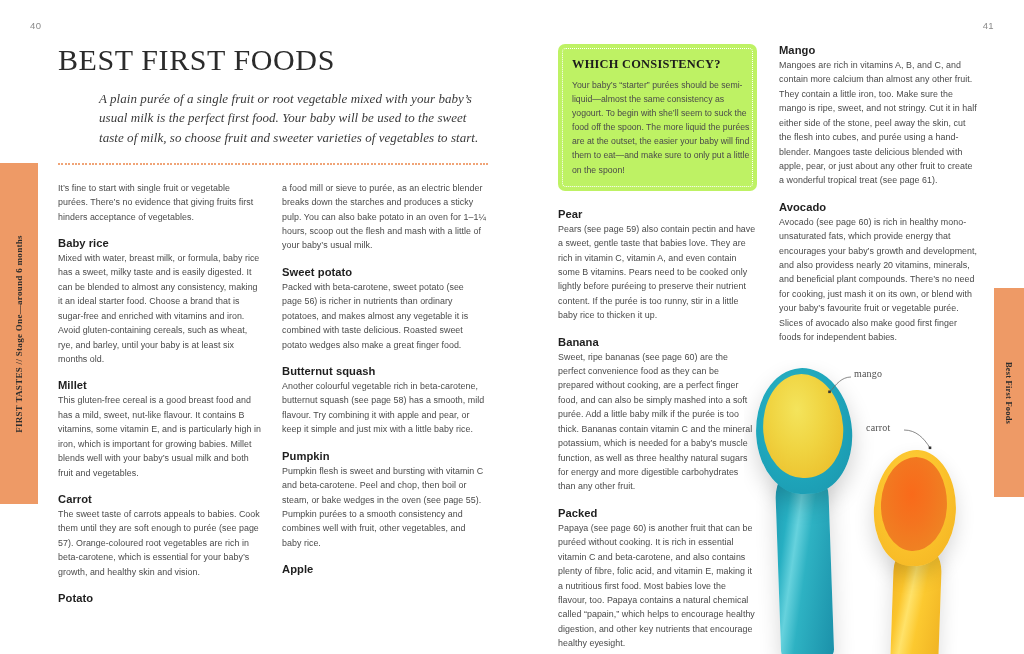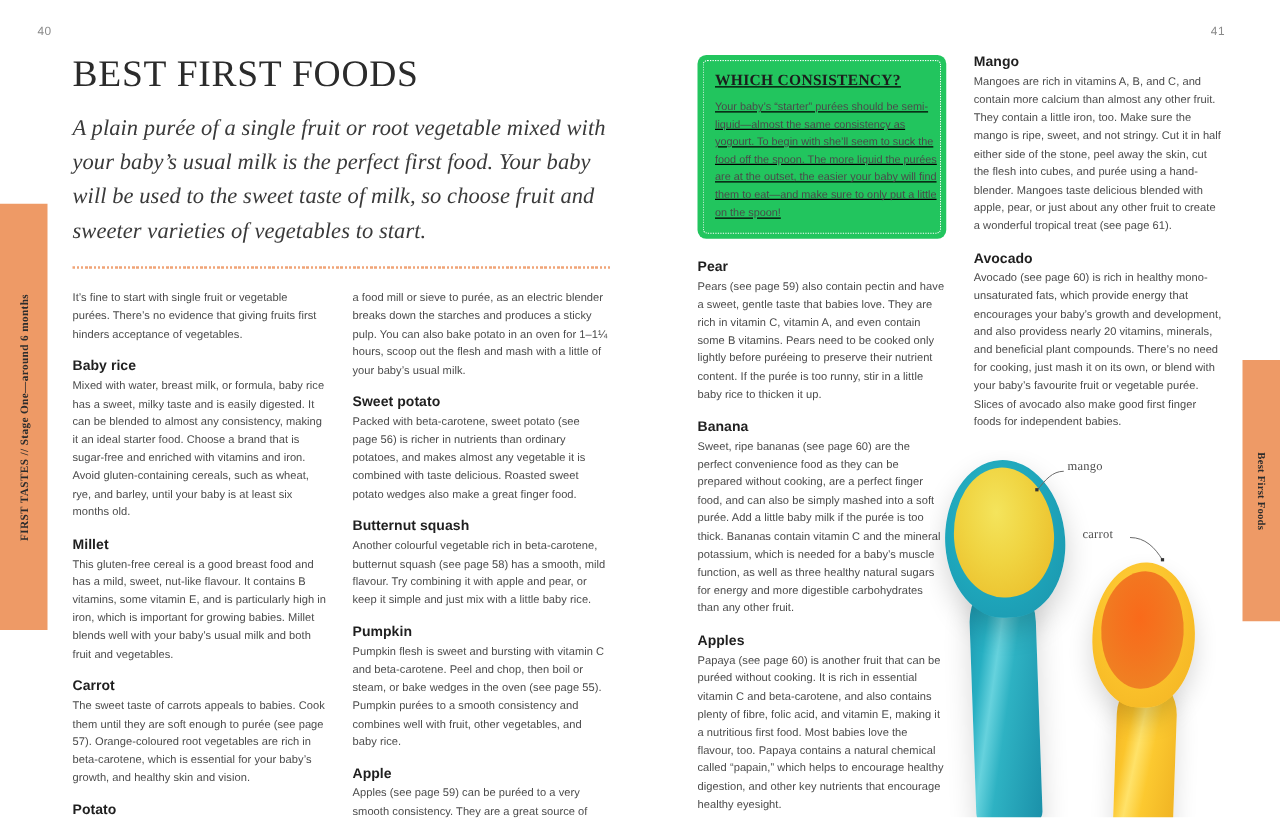--- a/index.html
+++ b/index.html
@@ -22,21 +22,21 @@
   
   .folio {
     position: absolute;
     top: 20px;
     font-family: "Liberation Sans", sans-serif;
     font-size: 9.5px;
     color: #8a8a8a;
     letter-spacing: .4px;
   }
   .folio-left  { left: 30px; }
-  .folio-right { right: 44px; }
+  .folio-right { right: 30px; }
 
   
   .tab {
     position: absolute;
     background: #ee9a66;
   }
   .tab-left {
     left: 0;
     top: 163px;
     width: 38px;
@@ -84,24 +84,25 @@
     font-weight: normal;
     letter-spacing: .6px;
     color: #2b2b2b;
     line-height: 1.05;
   }
 
   .page-intro {
     margin-top: 13px;
     font-family: "Liberation Serif", serif;
     font-style: italic;
-    font-size: 18px;
+    font-size: 13px;
     line-height: 1.52;
     color: #3a3a3a;
     letter-spacing: .05px;
+    margin-left: 41px;
   }
 
   .rule-dotted {
     margin-top: 15px;
     height: 2px;
     width: 100%;
     background-image: repeating-linear-gradient(
       to right,
       #f0a477 0px, #f0a477 2px,
       rgba(240,164,119,0) 2px, rgba(240,164,119,0) 3.4px);
@@ -140,26 +141,25 @@
     position: absolute;
     left: 558px;
     top: 44px;
     width: 420px;
   }
   .cols-right { display: flex; gap: 22px; }
   .col-r { width: 199px; }
 
   
   .callout {
-    background: #22c55e;
+    background: #bef264;
     border-radius: 7px;
     padding: 13px 0 14px 14px;
     position: relative;
     margin-bottom: 17px;
-    text-decoration: underline;
   }
   .callout::before {
     content: "";
     position: absolute;
     left: 4px; right: 4px; top: 4px; bottom: 4px;
     border: 1.2px dotted #ffffff;
     border-radius: 4px;
     pointer-events: none;
   }
   .callout-title {
@@ -319,42 +319,41 @@
         <h3 class="sub">Sweet potato</h3>
         <p class="body-text">Packed with beta-carotene, sweet potato (see page 56) is richer in nutrients than ordinary potatoes, and makes almost any vegetable it is combined with taste delicious. Roasted sweet potato wedges also make a great finger food.</p>
 
         <h3 class="sub">Butternut squash</h3>
         <p class="body-text">Another colourful vegetable rich in beta-carotene, butternut squash (see page 58) has a smooth, mild flavour. Try combining it with apple and pear, or keep it simple and just mix with a little baby rice.</p>
 
         <h3 class="sub">Pumpkin</h3>
         <p class="body-text">Pumpkin flesh is sweet and bursting with vitamin C and beta-carotene. Peel and chop, then boil or steam, or bake wedges in the oven (see page 55). Pumpkin purées to a smooth consistency and combines well with fruit, other vegetables, and baby rice.</p>
 
         <h3 class="sub">Apple</h3>
-        <p class="body-text">Apples (see page 59) can be puréed to a very smooth consistency. They are a great source of pectin, a soluble fibre that helps your baby’s body to process solid food more efficiently.</p>
       </div>
     </div>
   </div>
 
   <div class="page-right">
     <div class="cols-right">
 
       <div class="col-r">
 
         <div class="callout">
           <div class="callout-title">WHICH CONSISTENCY?</div>
           <div class="callout-text">Your baby’s “starter” purées should be semi-liquid—almost the same consistency as yogourt. To begin with she’ll seem to suck the food off the spoon. The more liquid the purées are at the outset, the easier your baby will find them to eat—and make sure to only put a little on the spoon!</div>
         </div>
 
         <h3 class="sub first">Pear</h3>
         <p class="body-text">Pears (see page 59) also contain pectin and have a sweet, gentle taste that babies love. They are rich in vitamin C, vitamin A, and even contain some B vitamins. Pears need to be cooked only lightly before puréeing to preserve their nutrient content. If the purée is too runny, stir in a little baby rice to thicken it up.</p>
 
         <h3 class="sub">Banana</h3>
         <p class="body-text">Sweet, ripe bananas (see page 60) are the perfect convenience food as they can be prepared without cooking, are a perfect finger food, and can also be simply mashed into a soft purée. Add a little baby milk if the purée is too thick. Bananas contain vitamin C and the mineral potassium, which is needed for a baby’s muscle function, as well as three healthy natural sugars for energy and more digestible carbohydrates than any other fruit.</p>
 
-        <h3 class="sub">Apples</h3>
+        <h3 class="sub">Packed</h3>
         <p class="body-text">Papaya (see page 60) is another fruit that can be puréed without cooking. It is rich in essential vitamin C and beta-carotene, and also contains plenty of fibre, folic acid, and vitamin E, making it a nutritious first food. Most babies love the flavour, too. Papaya contains a natural chemical called “papain,” which helps to encourage healthy digestion, and other key nutrients that encourage healthy eyesight.</p>
       </div>
 
       <div class="col-r">
         <h3 class="sub" style="margin-top:0">Mango</h3>
         <p class="body-text">Mangoes are rich in vitamins A, B, and C, and contain more calcium than almost any other fruit. They contain a little iron, too. Make sure the mango is ripe, sweet, and not stringy. Cut it in half either side of the stone, peel away the skin, cut the flesh into cubes, and purée using a hand-blender. Mangoes taste delicious blended with apple, pear, or just about any other fruit to create a wonderful tropical treat (see page 61).</p>
 
         <h3 class="sub">Avocado</h3>
         <p class="body-text">Avocado (see page 60) is rich in healthy mono-unsaturated fats, which provide energy that encourages your baby’s growth and development, and also providess nearly 20 vitamins, minerals, and beneficial plant compounds. There’s no need for cooking, just mash it on its own, or blend with your baby’s favourite fruit or vegetable purée. Slices of avocado also make good first finger foods for independent babies.</p>
       </div>

